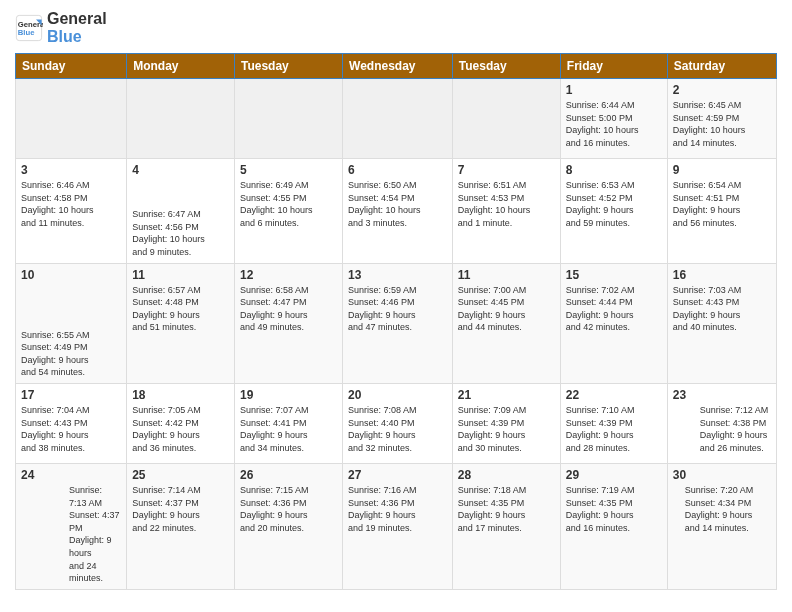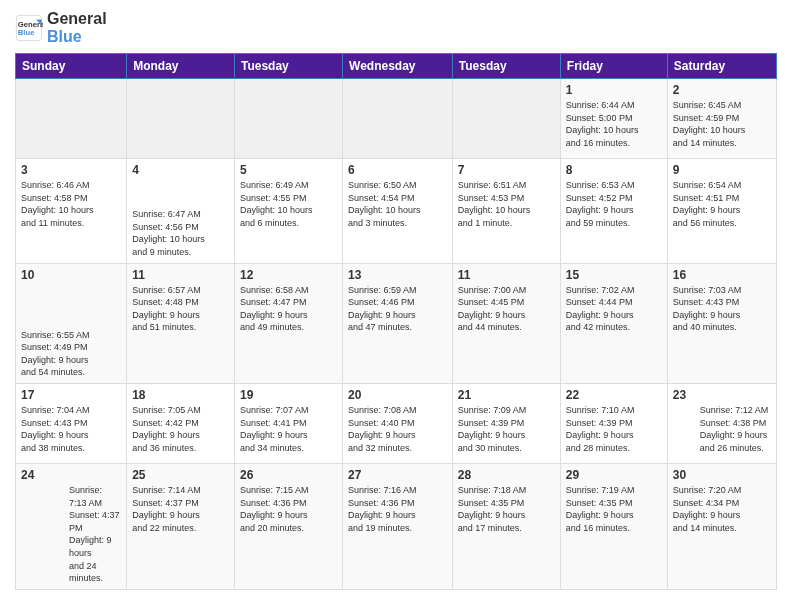--- a/index.html
+++ b/index.html
@@ -49,21 +49,21 @@
     }
     .subtitle {
       font-size: 14px;
       color: #555;
     }
     .calendar {
       width: 100%;
       border-collapse: collapse;
     }
     .calendar th {
-      background-color: #4c1d95;
+      background-color: #a16207;
       color: #fff;
       font-size: 12px;
       font-weight: bold;
       padding: 5px 6px;
       text-align: left;
       border: 1px solid #3a7fc1;
     }
     .calendar td {
       vertical-align: top;
       padding: 4px 5px;
@@ -341,21 +341,21 @@
           </td>
           <td>
             <span class="day-num">29</span>
             <div class="day-info" style="white-space: pre-line;">Sunrise: 7:19 AM
 Sunset: 4:35 PM
 Daylight: 9 hours
 and 16 minutes.</div>
           </td>
           <td>
             <span class="day-num">30</span>
-            <div class="day-info" style="white-space: pre-line;">Sunrise: 7:20 AM
+            <div class="day-info" style="white-space: pre-line; margin-left: 12px;">Sunrise: 7:20 AM
 Sunset: 4:34 PM
 Daylight: 9 hours
 and 14 minutes.</div>
           </td>
         </tr>
       </tbody>
   </table>
 </div>
 
 </body></html>

